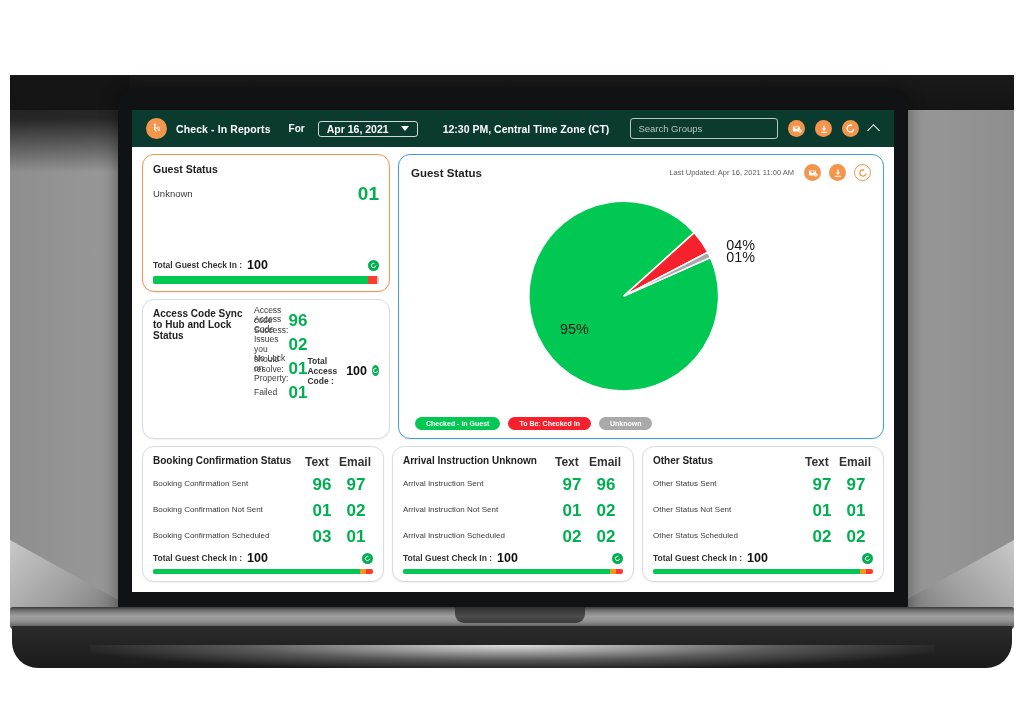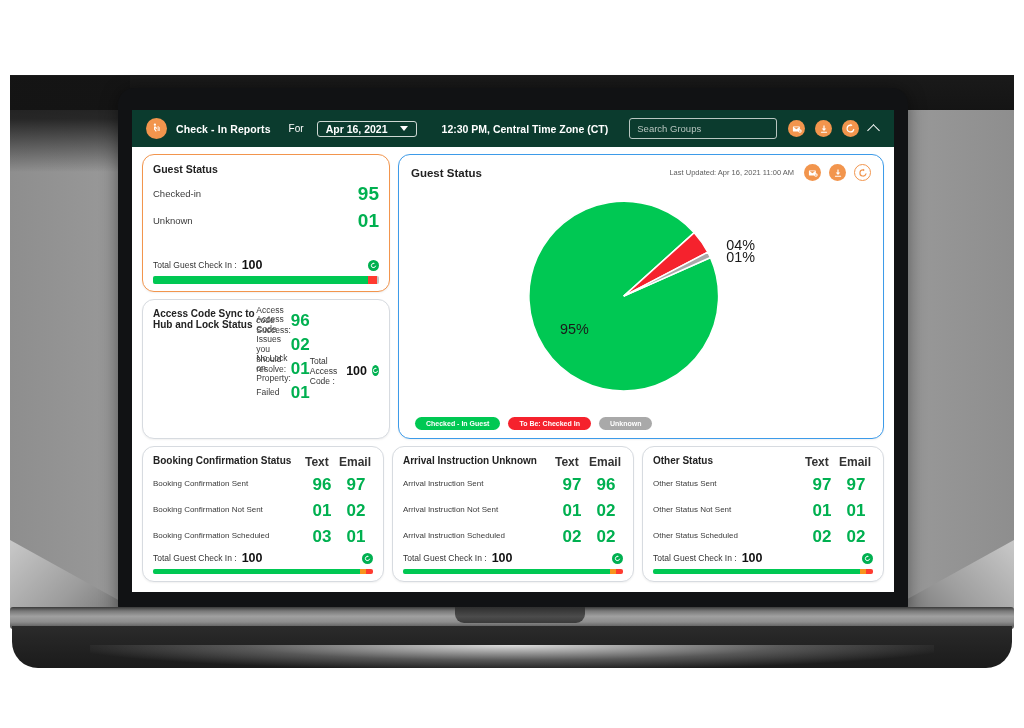--- a/index.html
+++ b/index.html
@@ -76,21 +76,21 @@
   }
   .logo-badge {
     width: 21px; height: 21px; border-radius: 50%;
     background: #f2954d; flex: 0 0 auto;
     display: flex; align-items: center; justify-content: center;
   }
   .logo-badge svg { display: block; }
   .hdr-title {
     color: #fff; font-size: 10.5px; font-weight: bold; letter-spacing: .1px; white-space: nowrap;
   }
-  .hdr-for { color: #fff; font-size: 10px; font-weight: normal; margin-left: 1px; padding-left: 8px; }
+  .hdr-for { color: #fff; font-size: 10px; font-weight: bold; margin-left: 1px; padding-left: 8px; }
   .date-select {
     margin-left: 4px; height: 16px; min-width: 100px;
     border: 1px solid #cfd8d4; border-radius: 3px; background: transparent;
     display: flex; align-items: center; justify-content: center; gap: 12px;
     padding: 0 8px;
   }
   .date-select .dtxt { color: #fff; font-size: 10.5px; font-weight: bold; }
   .caret-down {
     width: 0; height: 0; border-left: 4.5px solid transparent; border-right: 4.5px solid transparent;
     border-top: 5.5px solid #ffffff;
@@ -134,21 +134,21 @@
 
   
   .gs-card { padding: 8px 10px 7px 10px; height: 138px; display: flex; flex-direction: column; }
   .gs-title { font-size: 10.5px; font-weight: bold; color: #222; margin-bottom: 5px; }
   .gs-rows { flex: 1; }
   .gs-row { display: flex; align-items: center; justify-content: space-between; height: 27px; }
   .gs-label { font-size: 9.5px; color: #3a3a3a; }
   .gs-val { font-size: 19px; font-weight: bold; color: #00b050; line-height: 1; }
 
   .total-line { display: flex; align-items: center; gap: 5px; margin-top: 2px; }
-  .total-label { font-size: 8.5px; font-weight: normal; color: #333; }
+  .total-label { font-size: 8.5px; font-weight: bold; color: #333; }
   .total-num { font-size: 12.5px; font-weight: bold; color: #111; }
   .total-refresh { margin-left: auto; width: 11px; height: 11px; border-radius: 50%; background: #00b050;
     display:flex; align-items:center; justify-content:center; }
   .bar { height: 8px; border-radius: 2px; overflow: hidden; display: flex; margin-top: 4px; background:#eee; }
   .bar i { display: block; height: 100%; }
 
   
   .ac-card { padding: 8px 10px 7px 10px; flex: 1; display: flex; }
   .ac-title { font-size: 10px; font-weight: bold; color: #222; margin-bottom: 3px; }
   .ac-row { display: flex; align-items: center; justify-content: space-between; height: 24px; }
@@ -251,24 +251,20 @@
 
     <div class="app-body">
 
       <div class="row-top">
 
         <div class="col-left">
 
           <div class="card accent-orange gs-card">
             <div class="gs-title">Guest Status</div>
             <div class="gs-rows">
-              <div class="gs-row">
-                <span class="gs-label">Checked-in</span>
-                <span class="gs-val">95</span>
-              </div>
               <div class="gs-row">
                 <span class="gs-label">Unknown</span>
                 <span class="gs-val">01</span>
               </div>
             </div>
             <div class="total-line">
               <span class="total-label">Total Guest Check In :</span>
               <span class="total-num">100</span>
               <span class="total-refresh">
                 <svg width="7" height="7" viewBox="0 0 24 24">

